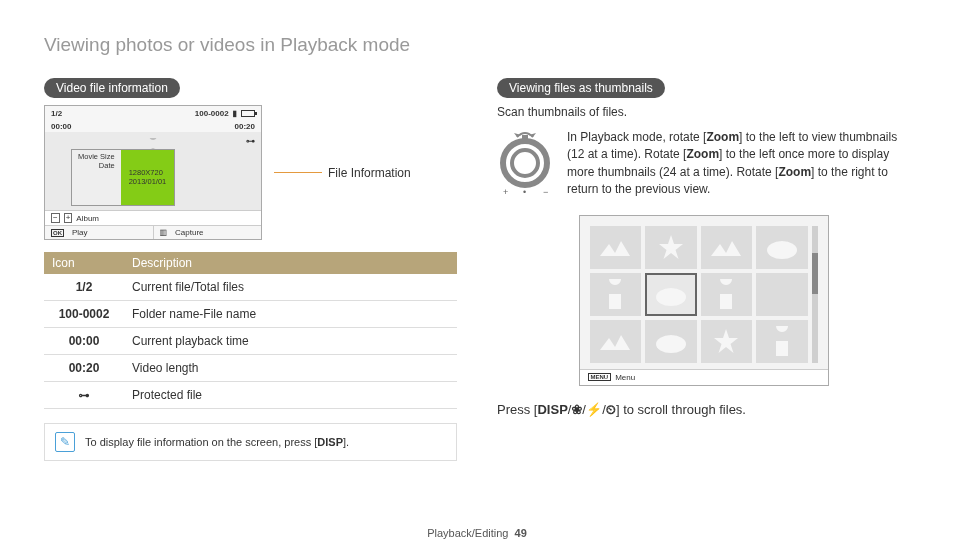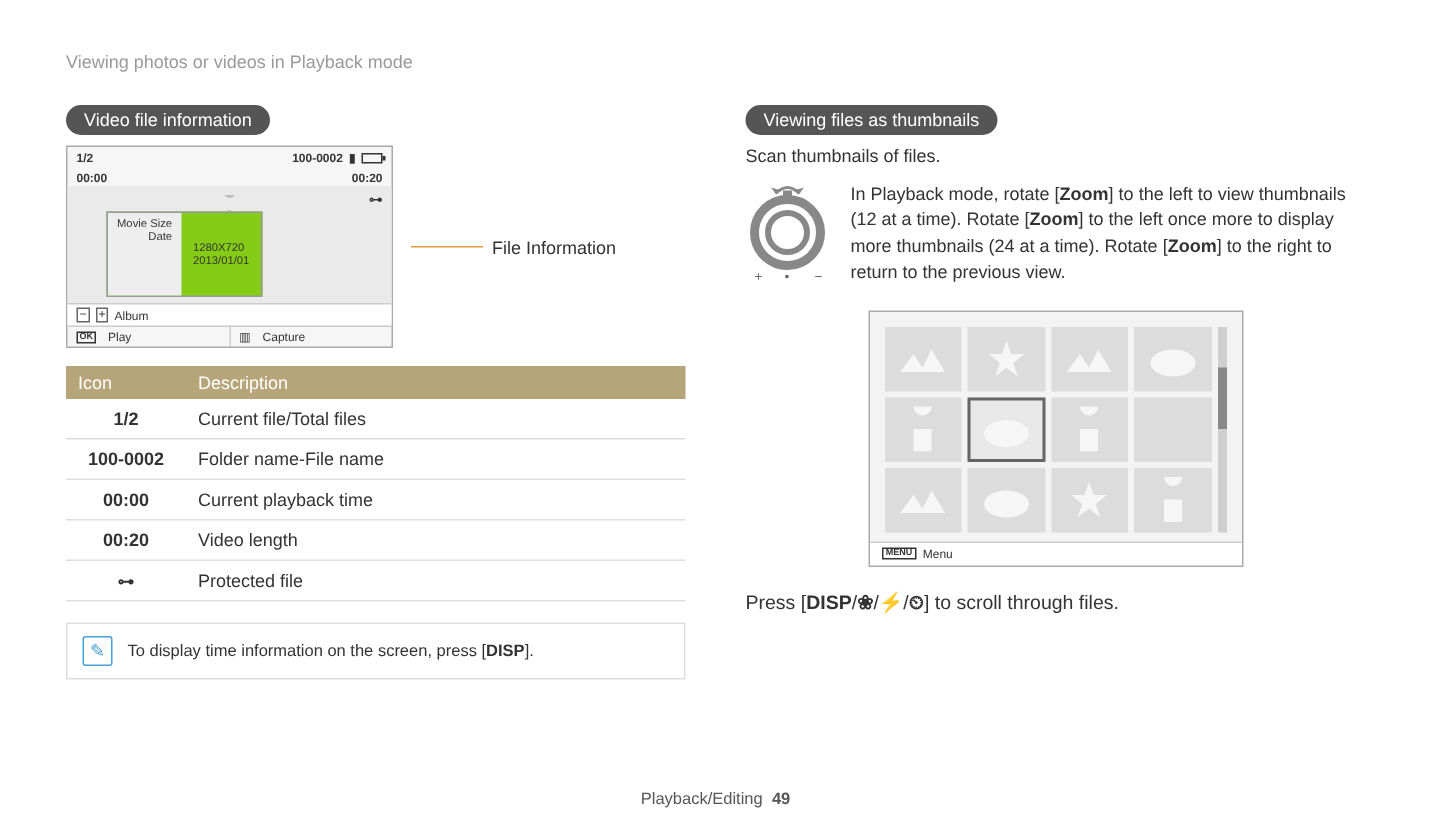--- a/index.html
+++ b/index.html
@@ -1,18 +1,18 @@
 <!DOCTYPE html>
 <html><head>
 <meta charset="utf-8">
 <style>
   * { box-sizing: border-box; margin: 0; padding: 0; }
   html, body { width: 954px; height: 557px; background: #fff; font-family: "Segoe UI", "Helvetica Neue", Arial, sans-serif; color: #333; }
   .page { position: relative; width: 954px; height: 557px; padding: 34px 44px 20px 44px; }
-  .header-title { color: #999; font-size: 12px; margin-bottom: 22px; }
+  .header-title { color: #999; font-size: 19px; margin-bottom: 22px; }
   .columns { display: flex; gap: 40px; }
   .col { flex: 1; }
   .pill { display: inline-block; background: #555; color: #fff; border-radius: 999px; padding: 3px 12px; font-size: 12px; margin-bottom: 7px; }
 
   
   .video-fig-wrap { display: flex; align-items: center; gap: 12px; margin-bottom: 12px; }
   .video-fig { width: 218px; border: 1px solid #aaa; background: #f6f6f6; font-size: 8px; color: #333; }
   .vf-top { display: flex; justify-content: space-between; padding: 3px 6px; font-weight: bold; }
   .vf-top .rgroup { display: flex; gap: 4px; align-items: center; }
   .vf-top .batt { display:inline-block; width:14px; height:7px; border:1px solid #333; position:relative; }
@@ -169,21 +169,21 @@
           <tr>
               <td class="key-icon">⊶</td>
               <td>Protected file</td>
             </tr>
         </tbody>
       </table>
 
       <div class="notebox">
         <div class="note-icon">✎</div>
         <div>
-          <span>To display time information on the screen, press [</span><span class="disp-label">DISP</span><span>].</span>
+          <span>To display file information on the screen, press [</span><span class="disp-label">DISP</span><span>].</span>
         </div>
       </div>
     </div>
 
     <div class="col">
       <div class="pill">Viewing files as thumbnails</div>
       <div class="subtext">Scan thumbnails of files.</div>
 
       <div class="zoom-block">
         <div class="zoom-dial">

